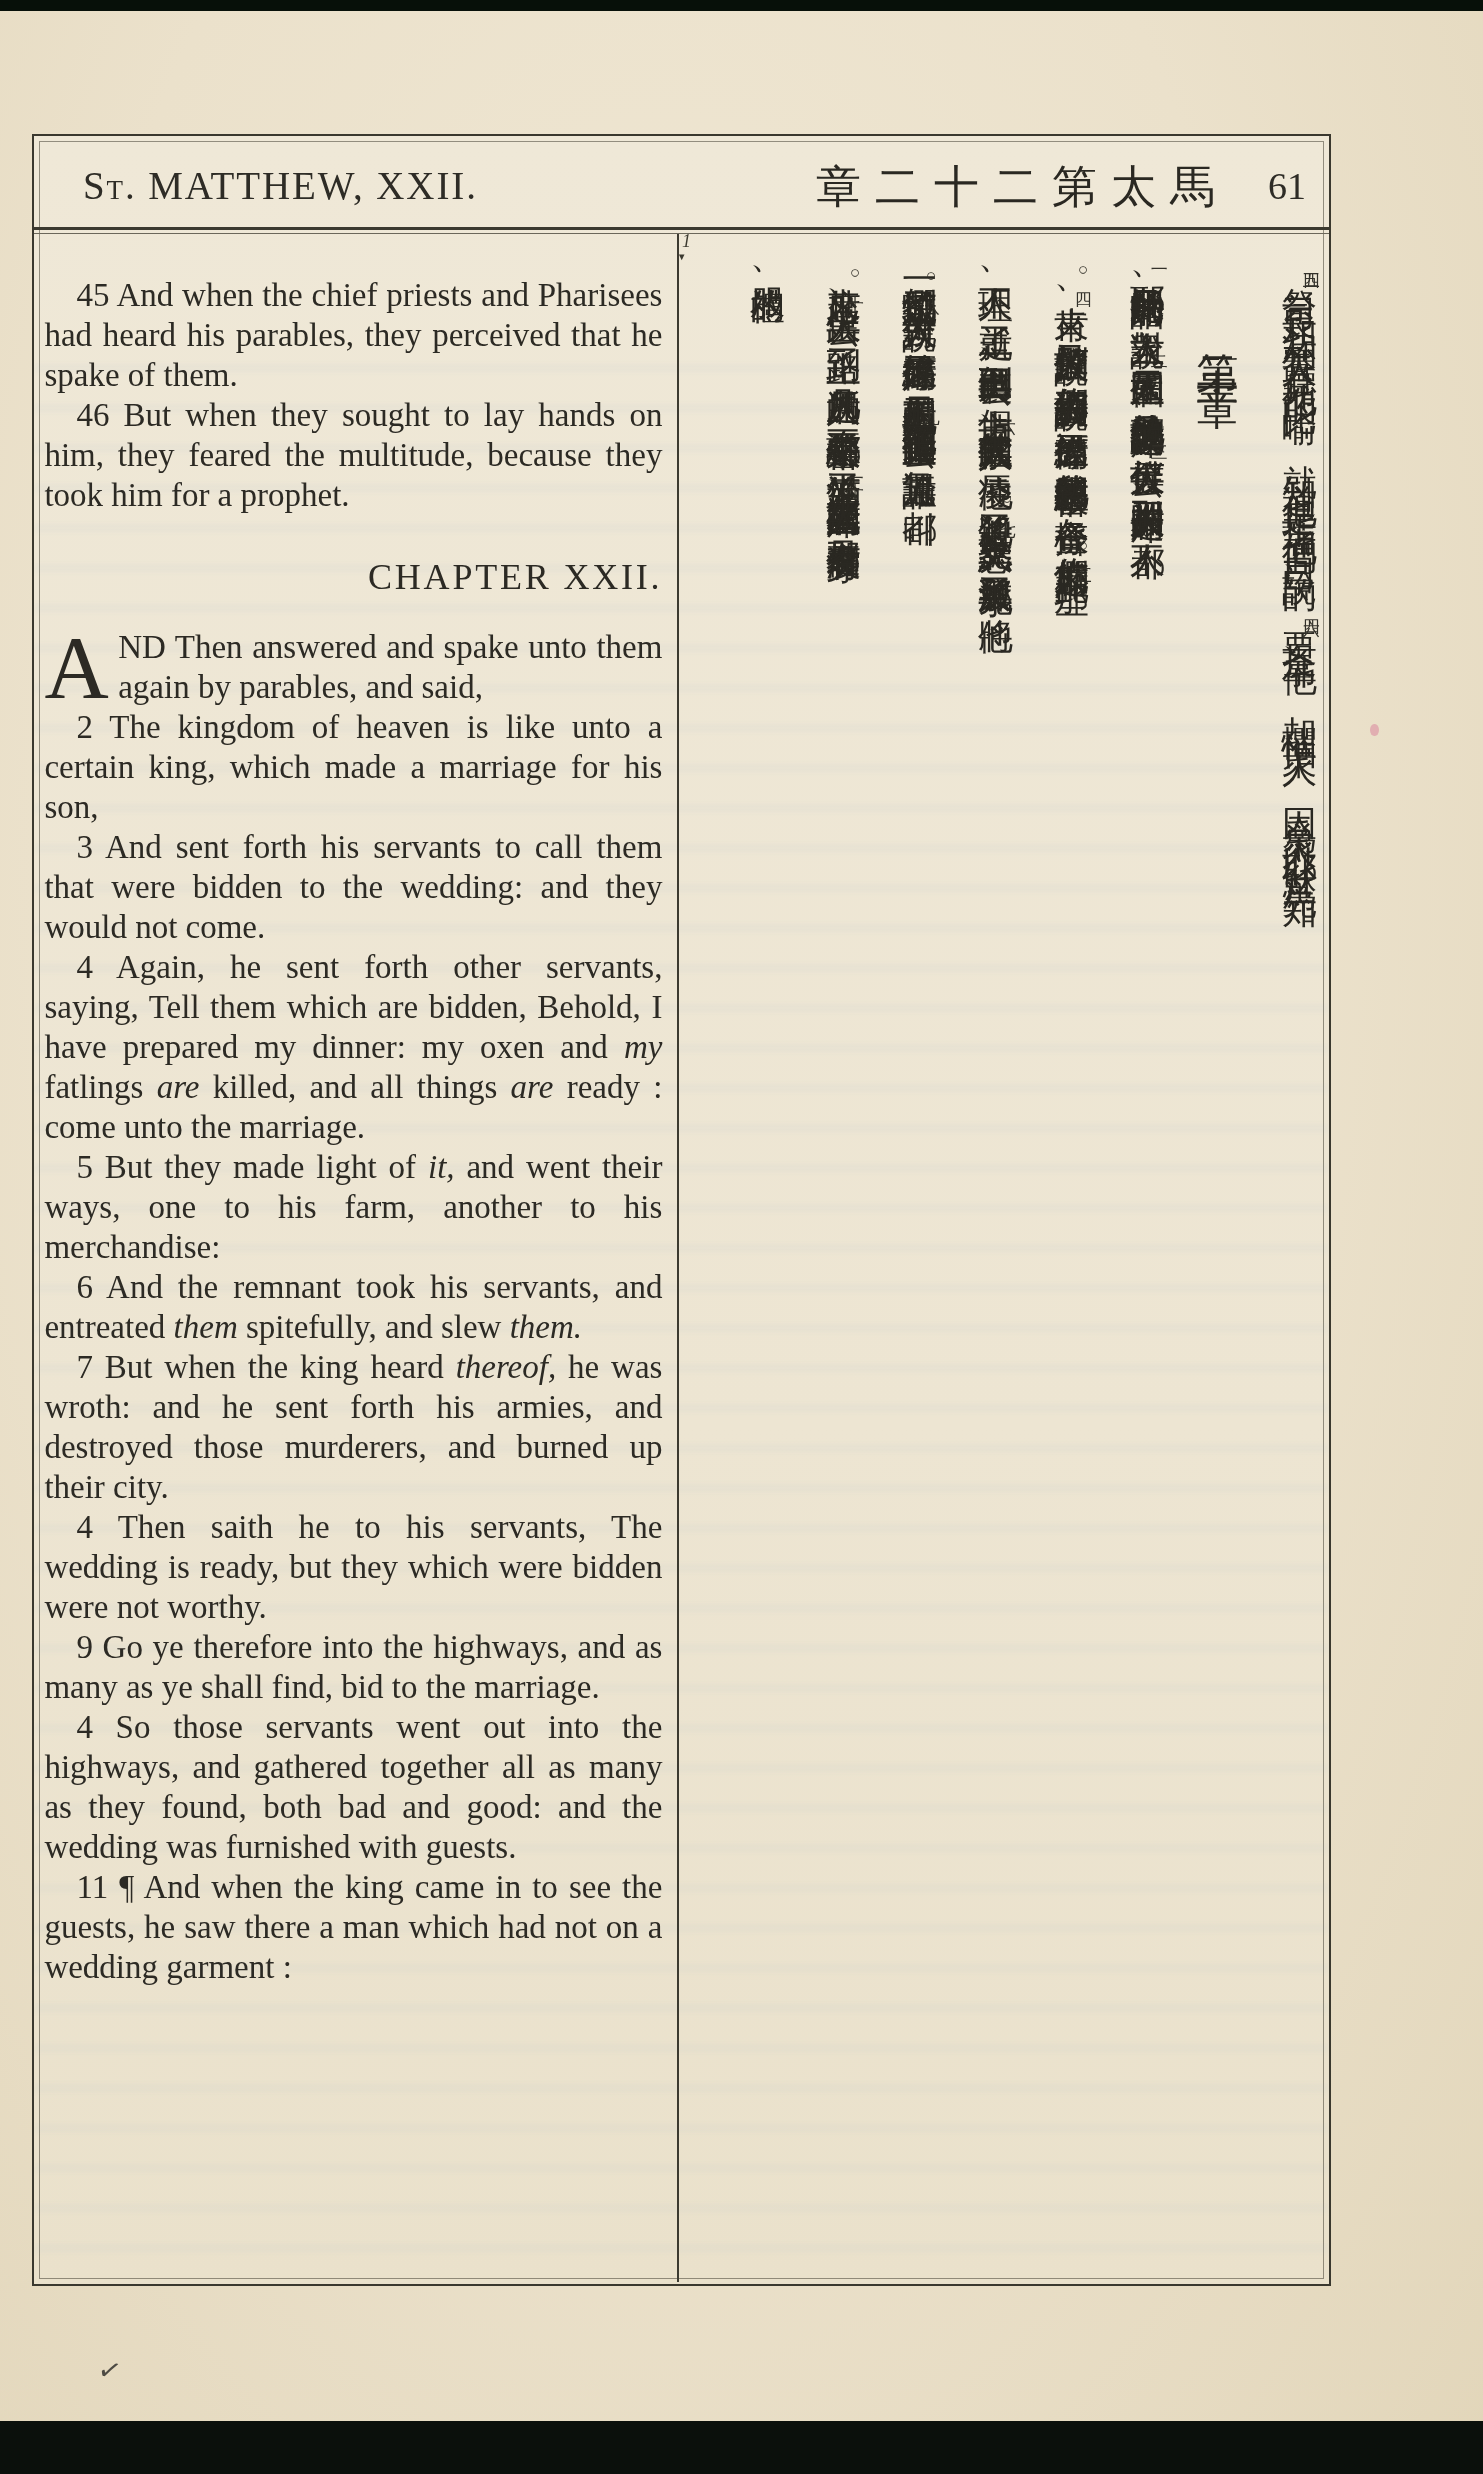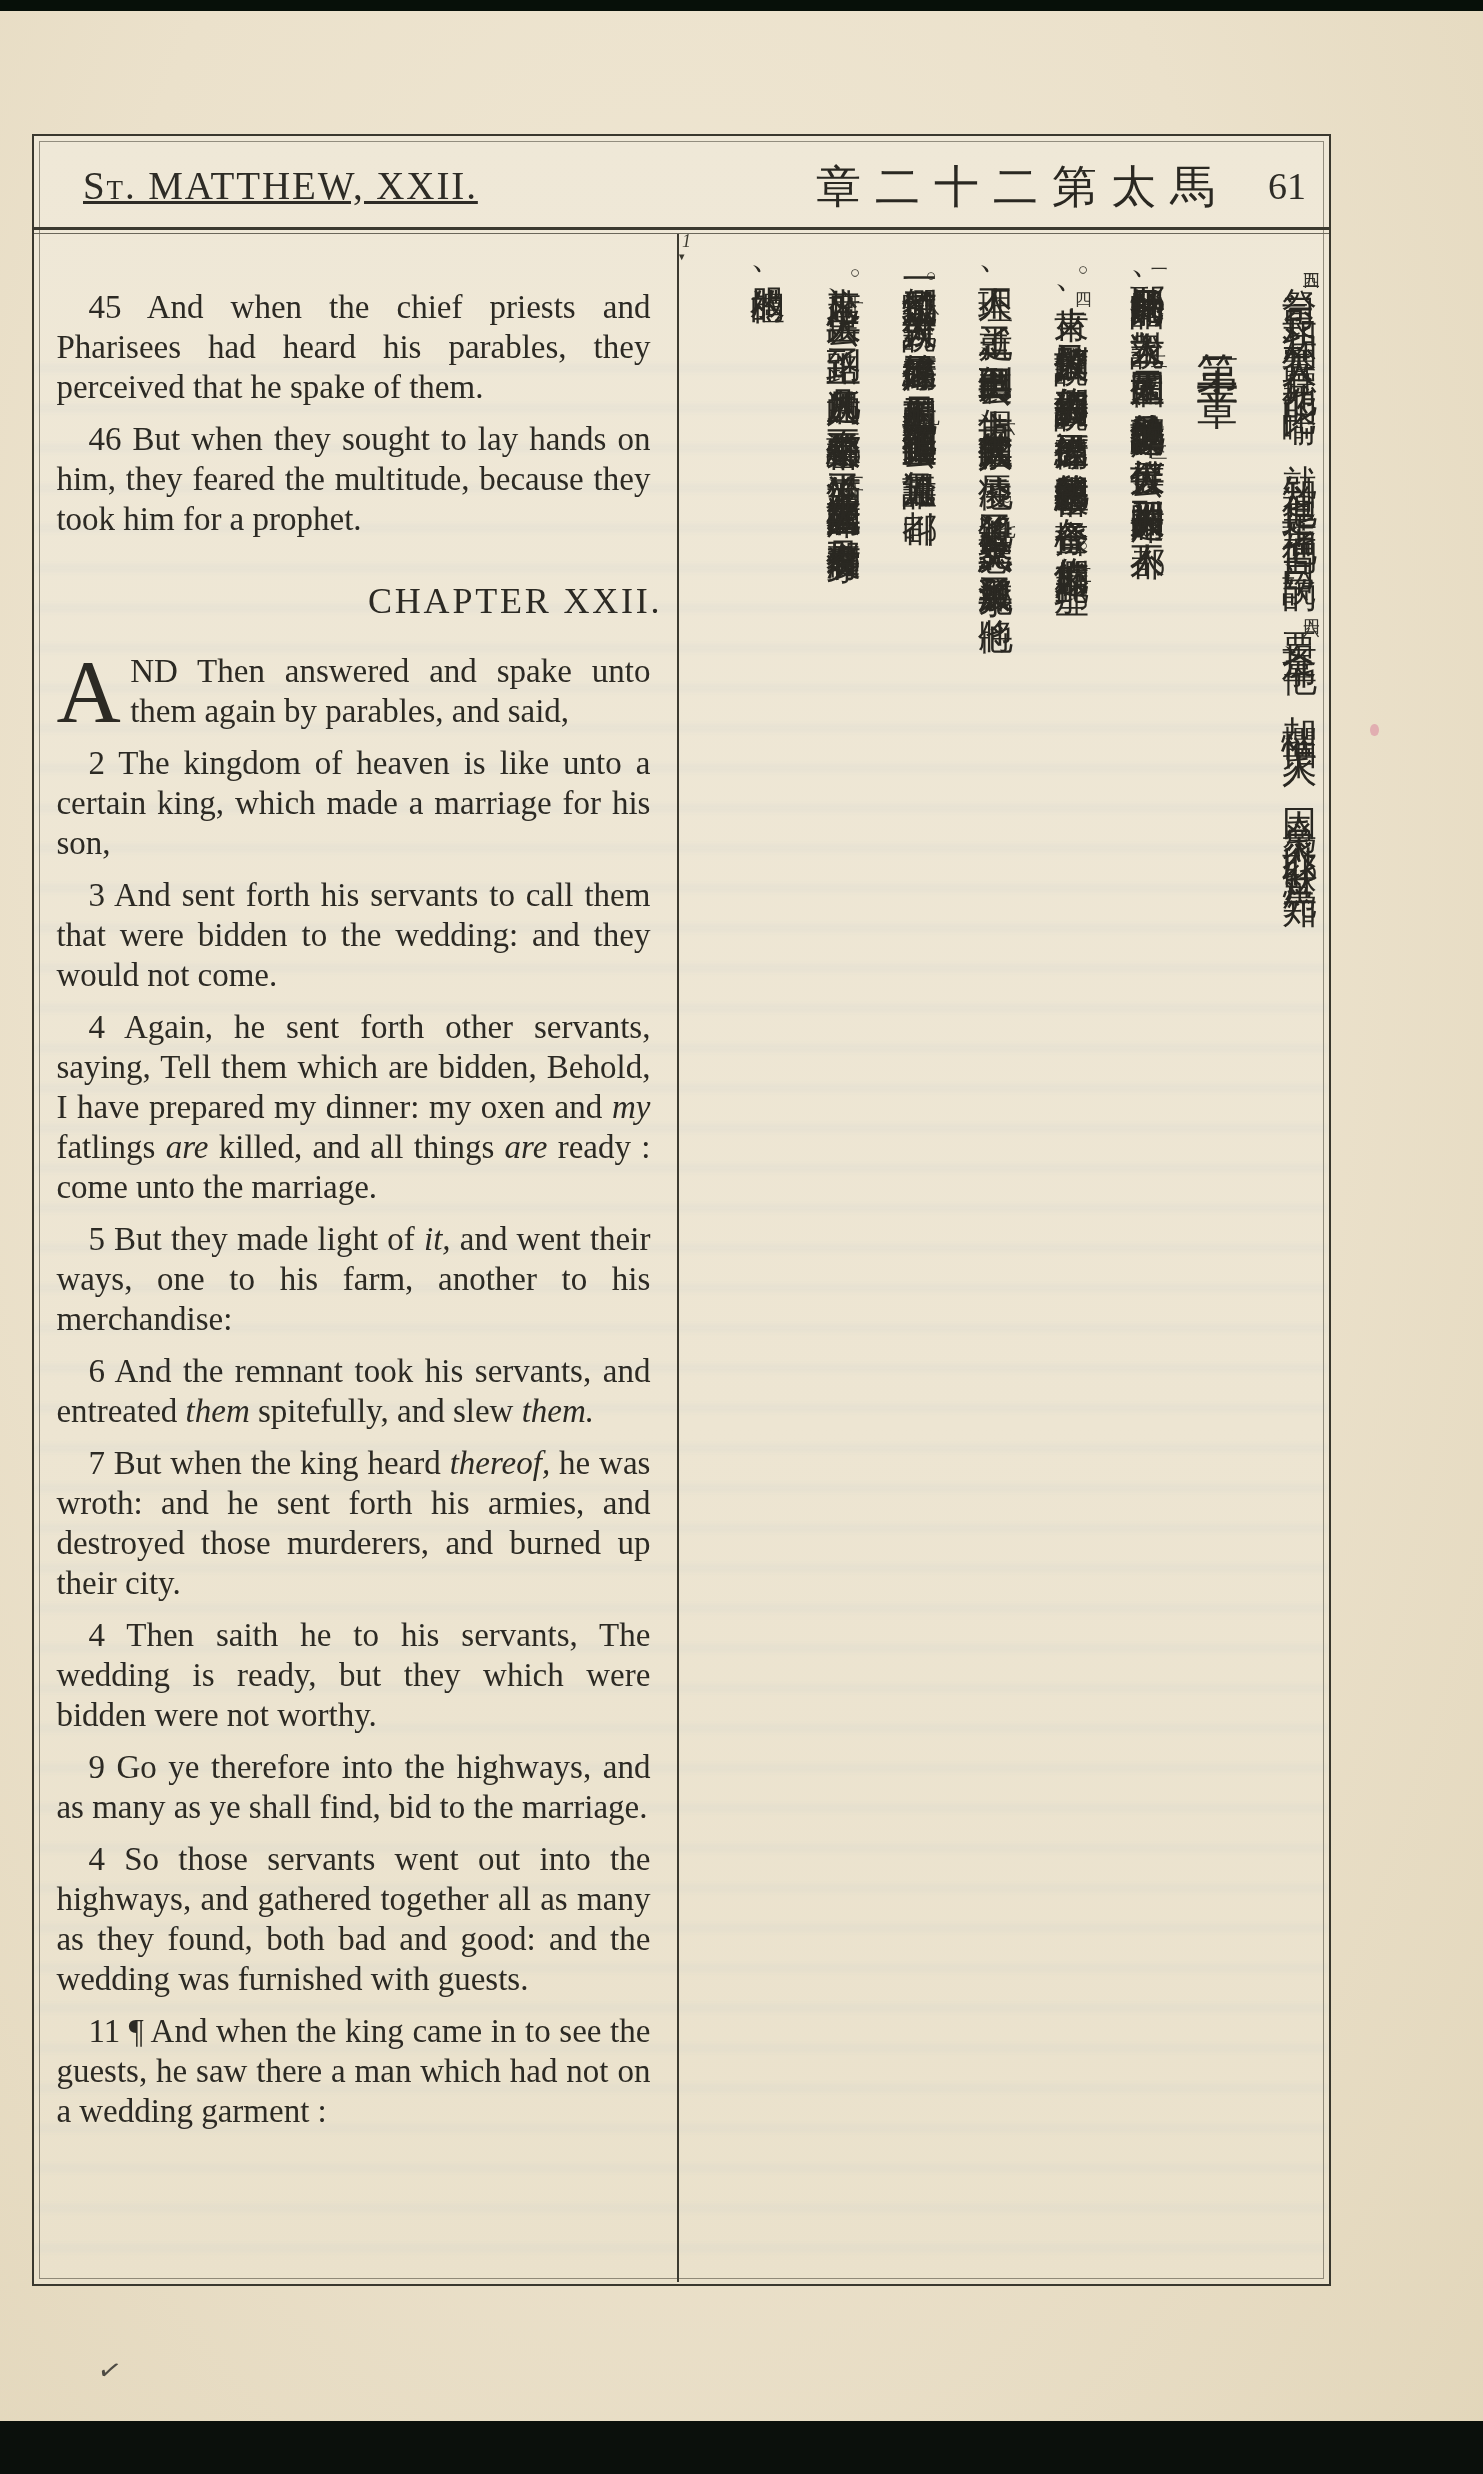--- a/index.html
+++ b/index.html
@@ -27,21 +27,21 @@
   .ghost{
     position:absolute;left:0;top:227px;right:0;bottom:0;pointer-events:none;
     background:repeating-linear-gradient(180deg, rgba(138,172,198,.09) 0 10.4px, transparent 10.4px 40px);
     filter:blur(1.9px);opacity:.55;
   }
 
   
   .hdr-title{
     position:absolute;left:49px;top:26.5px;
     font-size:39px;color:#2e2c26;letter-spacing:1.9px;
-    font-variant-caps:small-caps;white-space:nowrap;text-decoration:underline;
+    font-variant-caps:small-caps;white-space:nowrap;
   }
   .hdr-cn{
     position:absolute;left:782px;top:21px;
     font-size:45px;color:#2a2822;letter-spacing:14px;white-space:nowrap;
   }
   .hdr-num{
     position:absolute;right:23px;top:28px;
     font-size:38px;color:#2e2c26;
   }
   .rule1{position:absolute;left:0;top:91px;width:100%;height:2.8px;background:#3b392f;}
@@ -51,21 +51,21 @@
   .vdiv{position:absolute;left:643px;top:98px;width:1.9px;height:2048px;background:#3c3a30;}
   .vdiv-mark{position:absolute;left:648px;top:95px;font-size:18px;color:#3c3a30;font-style:italic;}
   .vdiv-arrow{position:absolute;left:643px;top:116px;font-size:9.5px;color:#3c3a30;}
 
   
   .ecol{
     position:absolute;left:10.4px;top:139px;width:618px;
     font-size:33px;line-height:40px;color:#2c2a24;
     text-align:justify;
   }
-  .ecol p{margin:12px;text-indent:32px;}
+  .ecol p{margin:0;text-indent:32px;}
   .ecol p.opening{text-indent:0;}
   .ecol em{}
   .chapter{
     margin:42px 0 30px 0;text-align:right;text-indent:0;
     font-size:36px;font-weight:normal;letter-spacing:2.8px;color:#2c2a24;
   }
   .dropcap{
     float:left;font-size:89px;line-height:76px;height:78px;
     margin:1.9px 9.5px 0 0;color:#2c2a24;
   }

